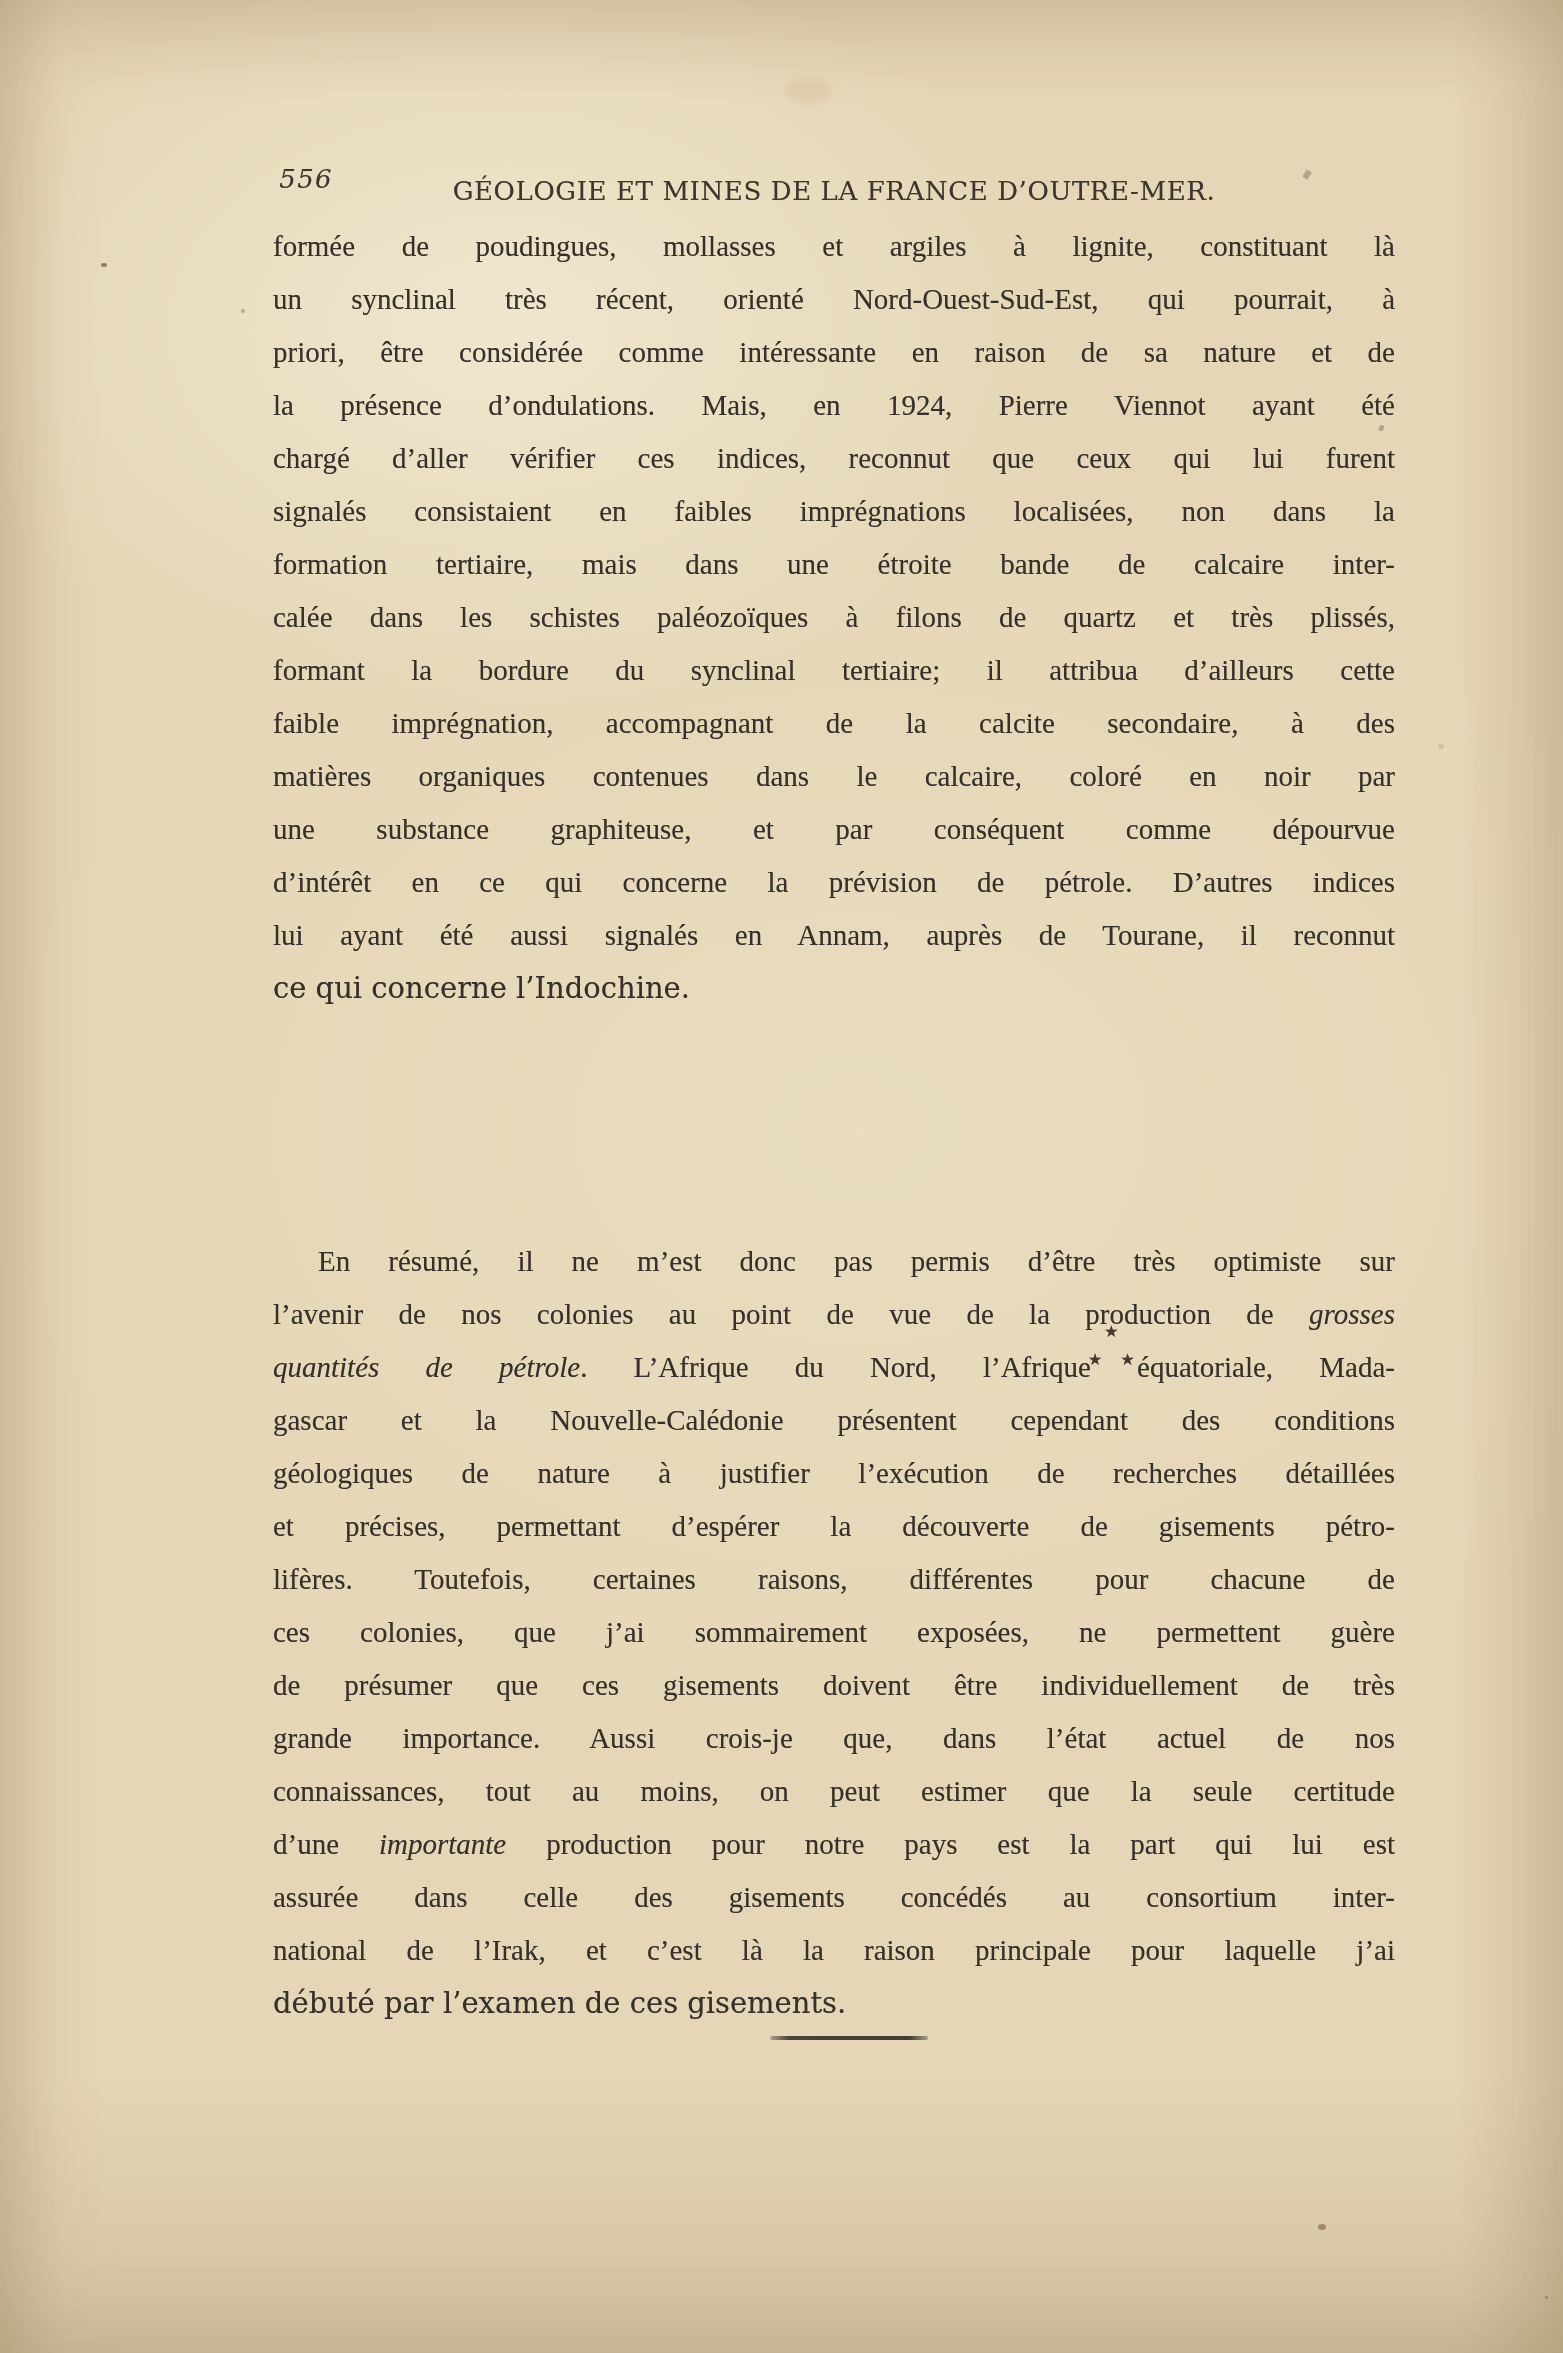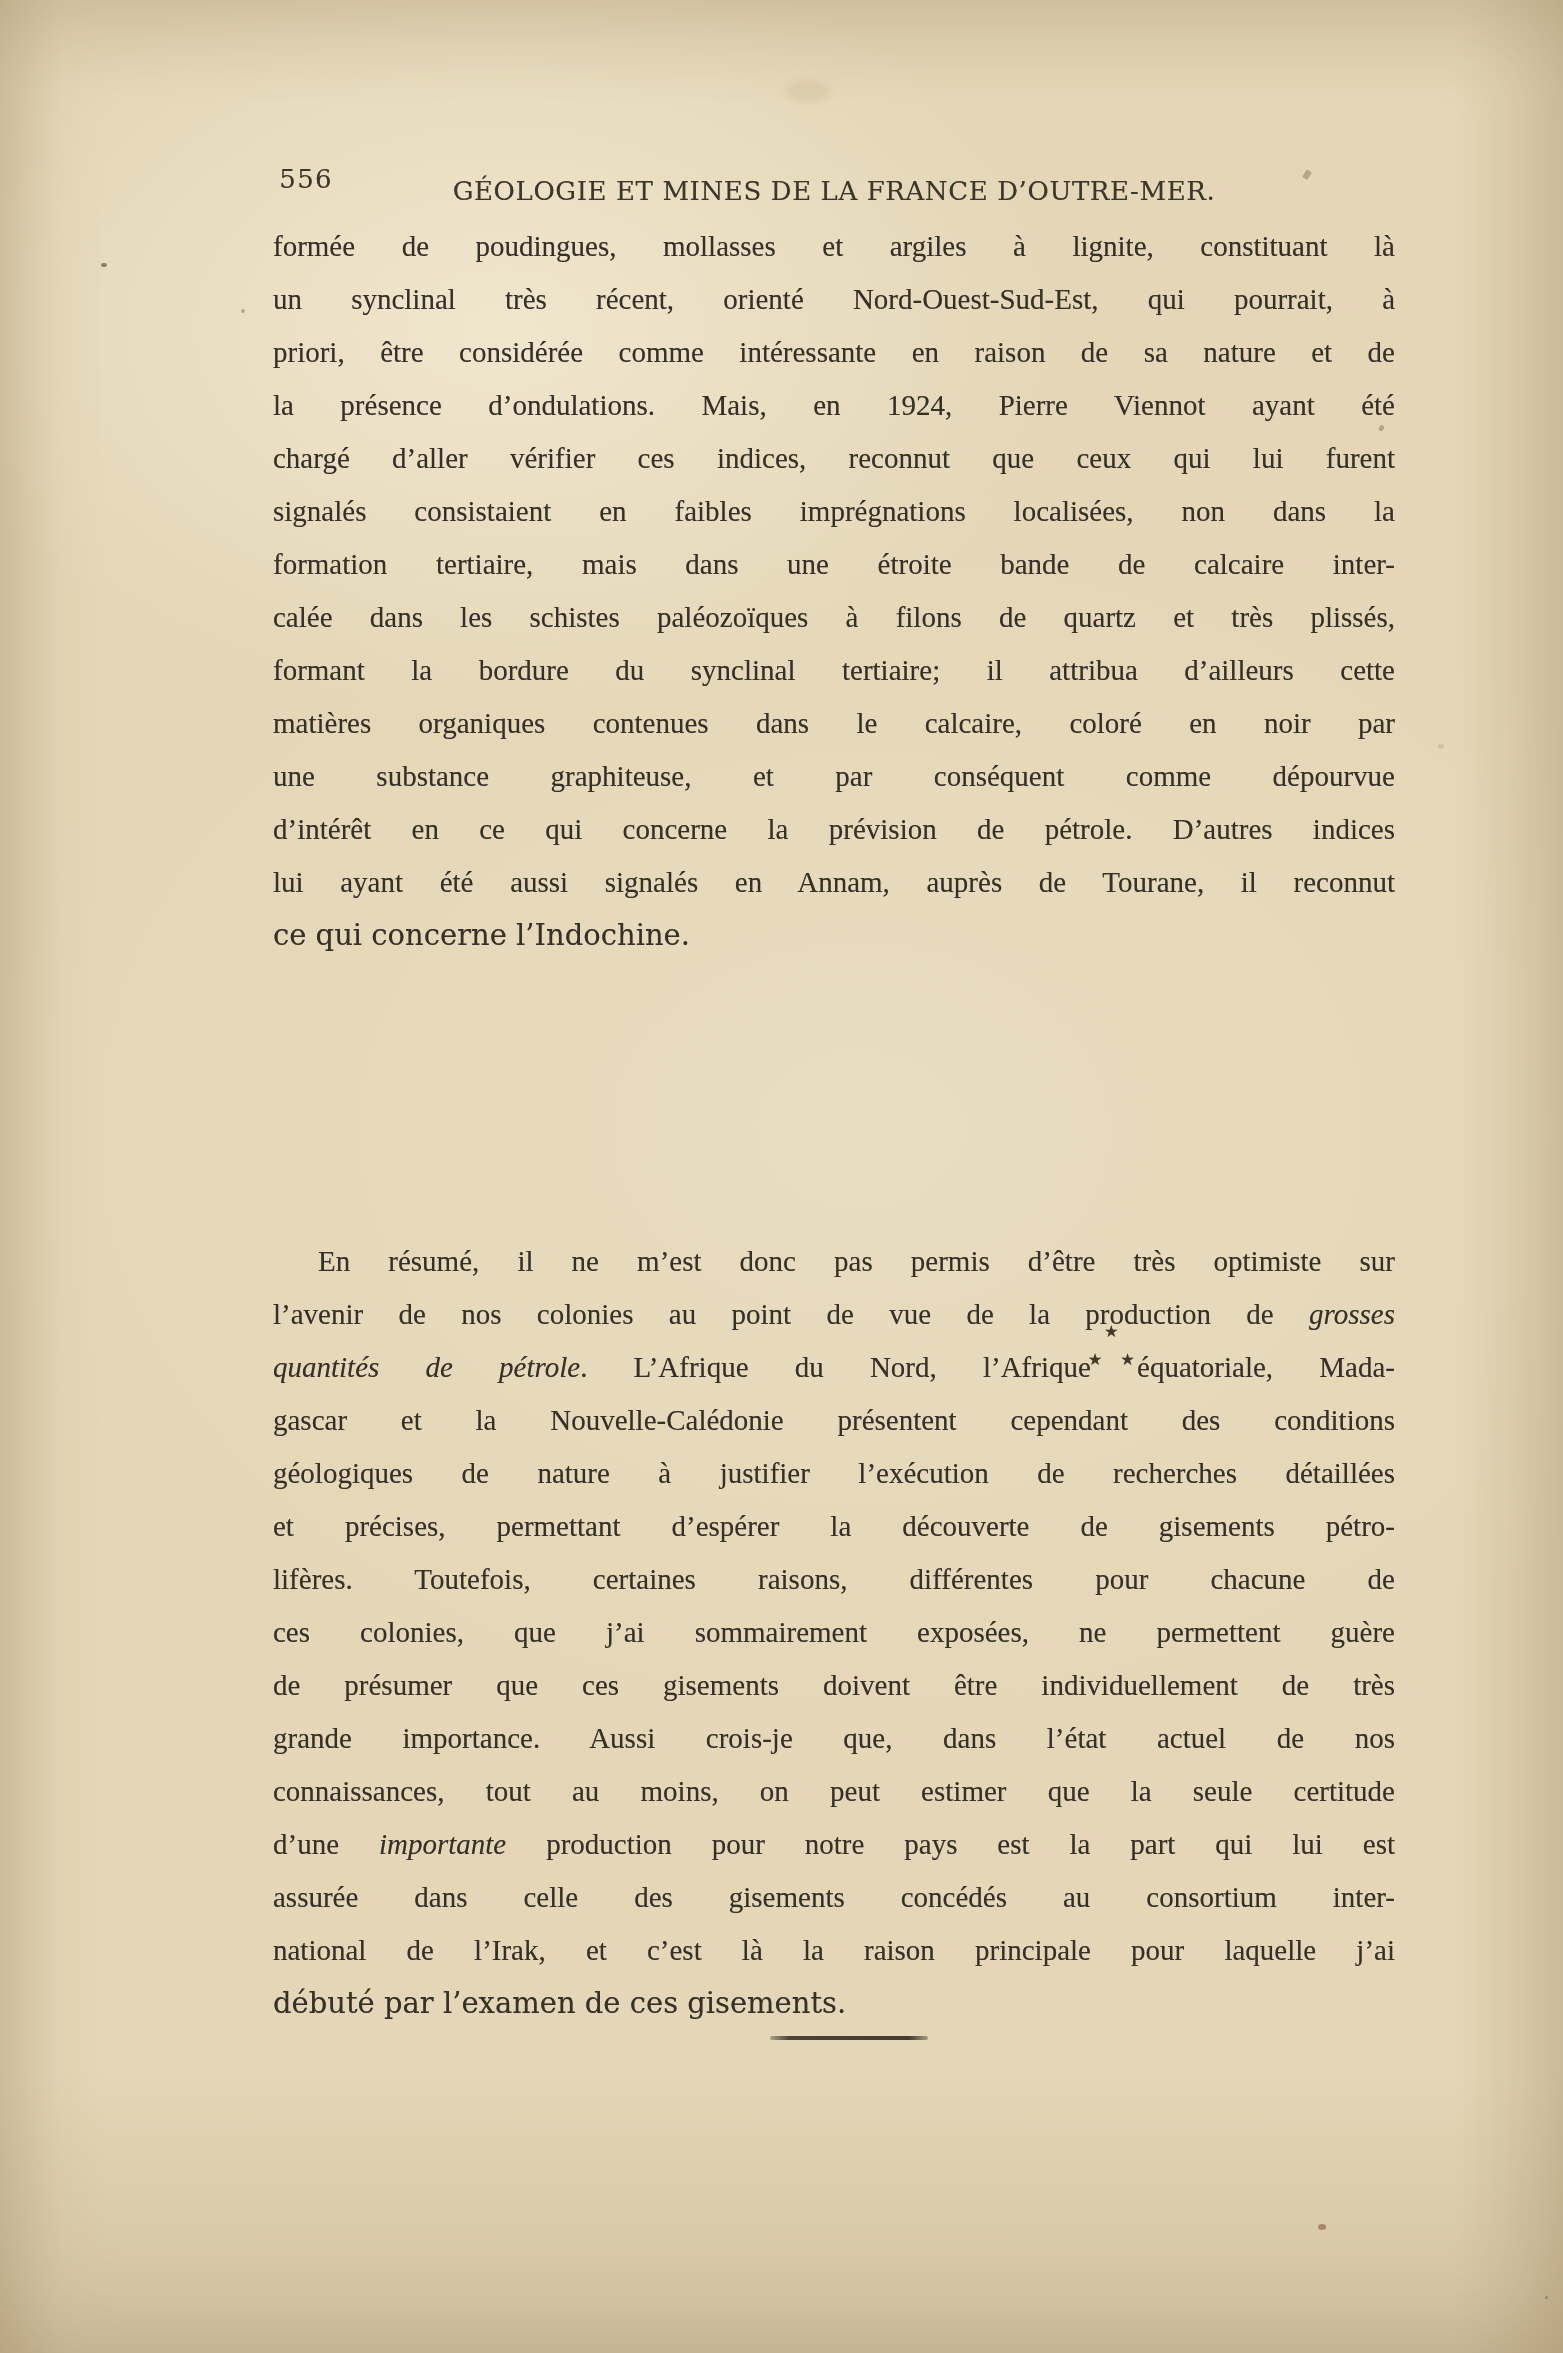--- a/index.html
+++ b/index.html
@@ -19,20 +19,21 @@
     color:#36302a;
   }
   
   .pagehead{
     position:absolute;left:273px;top:164px;width:1122px;height:38px;
   }
   .pagenum{
     position:absolute;left:6.3px;top:0;
     font-size:26px;line-height:30px;letter-spacing:1.3px;color:#3d362c;
     text-shadow:0 0 0.6px rgba(61,54,44,0.45);
+    font-style:italic;
   }
   .runtitle{
     margin:12px;font-weight:normal;text-align:center;
     font-size:26px;line-height:30px;letter-spacing:0.6px;color:#3d362c;
     text-shadow:0 0 0.6px rgba(61,54,44,0.45);
   }
   
   .textblock{position:absolute;left:273px;top:220px;width:1122px;}
   .para{position:absolute;left:0;width:1122px;font-size:29px;}
   #p1{top:0;}
@@ -82,20 +83,21 @@
     <div class="para" id="p1">
         <div class="line just"><span class="">formée de poudingues, mollasses et argiles à lignite, constituant là</span></div>
         <div class="line just"><span class="">un synclinal très récent, orienté Nord-Ouest-Sud-Est, qui pourrait, à</span></div>
         <div class="line just"><span class="">priori, être considérée comme intéressante en raison de sa nature et de</span></div>
         <div class="line just"><span class="">la présence d’ondulations. Mais, en 1924, Pierre Viennot ayant été</span></div>
         <div class="line just"><span class="">chargé d’aller vérifier ces indices, reconnut que ceux qui lui furent</span></div>
         <div class="line just"><span class="">signalés consistaient en faibles imprégnations localisées, non dans la</span></div>
         <div class="line just"><span class="">formation tertiaire, mais dans une étroite bande de calcaire inter-</span></div>
         <div class="line just"><span class="">calée dans les schistes paléozoïques à filons de quartz et très plissés,</span></div>
         <div class="line just"><span class="">formant la bordure du synclinal tertiaire; il attribua d’ailleurs cette</span></div>
+        <div class="line just"><span class="">faible imprégnation, accompagnant de la calcite secondaire, à des</span></div>
         <div class="line just"><span class="">matières organiques contenues dans le calcaire, coloré en noir par</span></div>
         <div class="line just"><span class="">une substance graphiteuse, et par conséquent comme dépourvue</span></div>
         <div class="line just"><span class="">d’intérêt en ce qui concerne la prévision de pétrole. D’autres indices</span></div>
         <div class="line just"><span class="">lui ayant été aussi signalés en Annam, auprès de Tourane, il reconnut</span></div>
         <div class="line"><span class="">ce qui concerne l’Indochine.</span></div>
       </div>
 
     <div class="asterism">
       <span class="ast-row">★</span>
       <span class="ast-row">★ ★</span>

